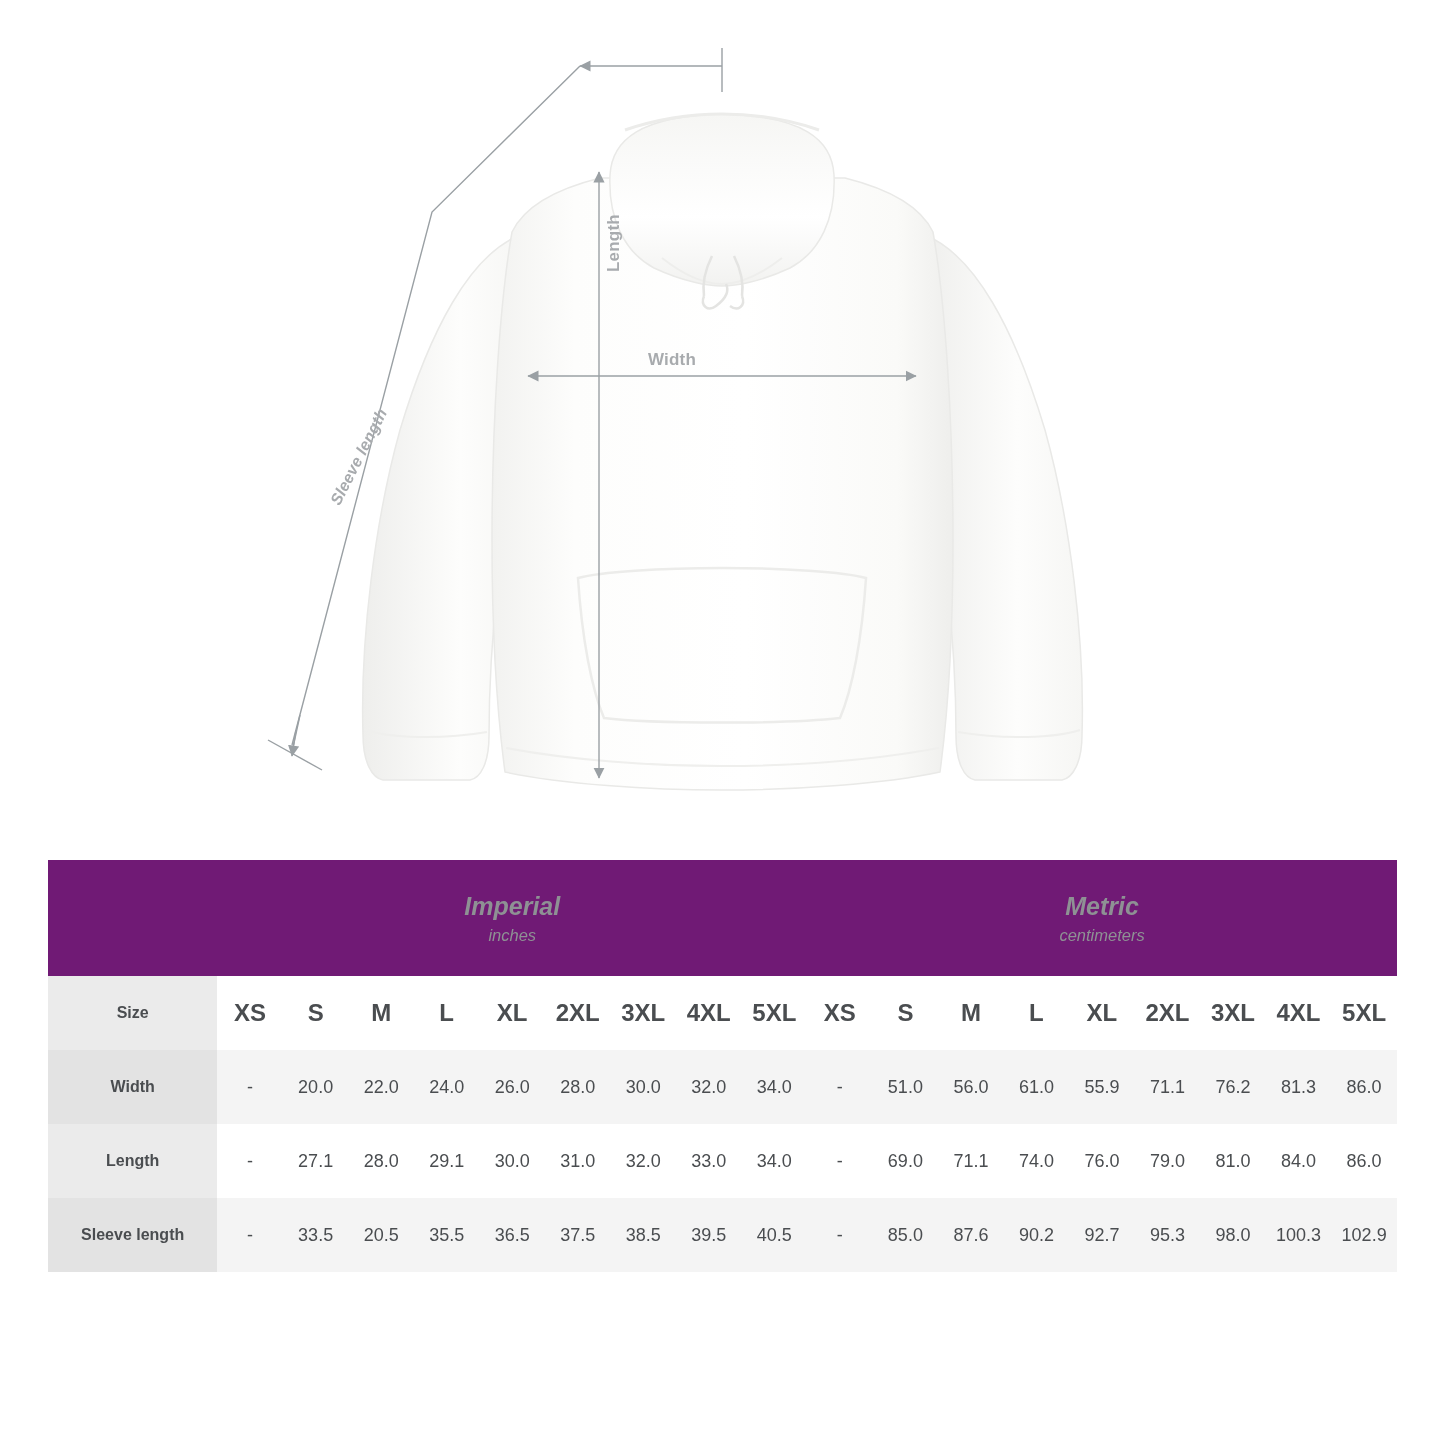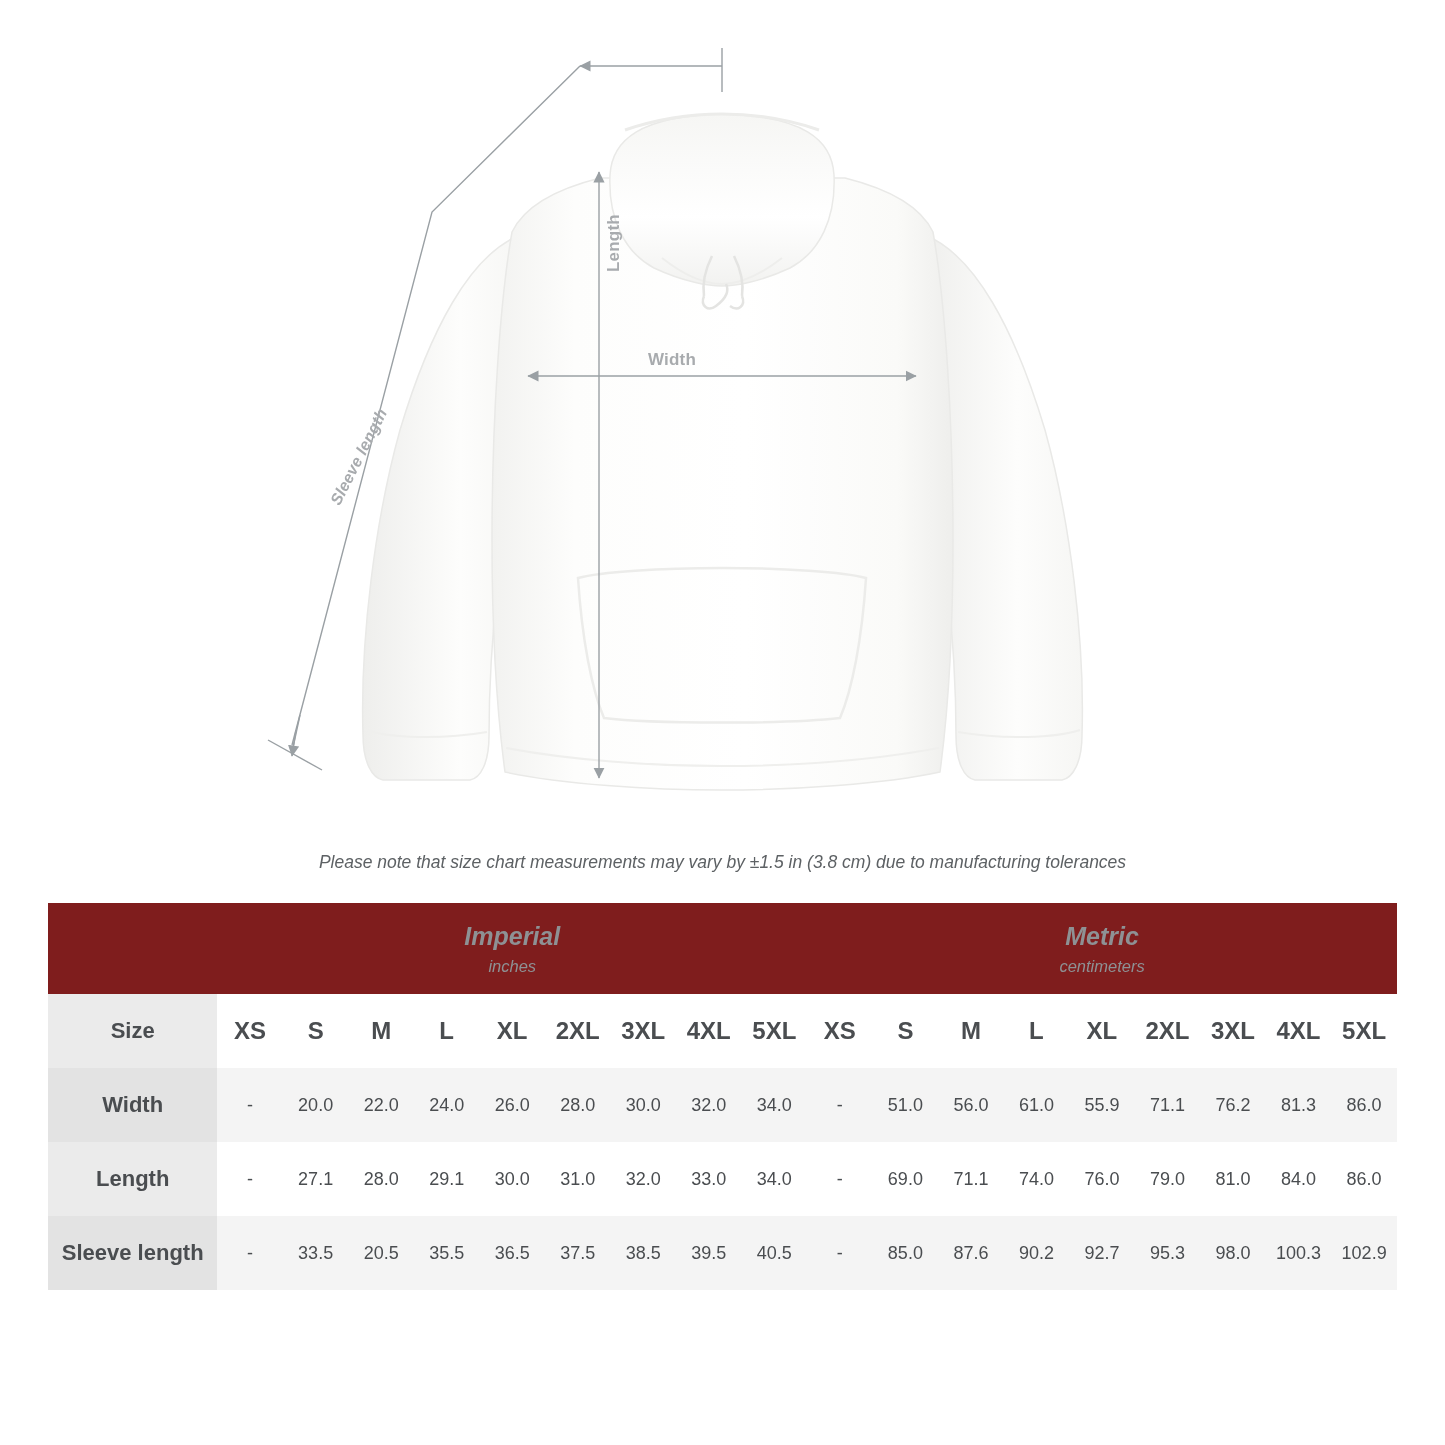--- a/index.html
+++ b/index.html
@@ -88,22 +88,22 @@
     width: 1349px;
     table-layout: fixed;
   }
   table.size-table td,
   table.size-table th {
     border: 0;
     padding: 0;
   }
 
   .unit-head {
-    background: #7f1d1d;
-    height: 91px;
+    background: #701a75;
+    height: 116px;
     text-align: center;
     vertical-align: middle;
   }
   .unit-head .unit-name {
     font-size: 25px;
     font-style: italic;
     font-weight: bold;
     color: #8e9194;
     line-height: 1.25;
   }
@@ -112,21 +112,21 @@
     font-style: italic;
     color: #8e9194;
     margin-top: 4px;
   }
 
   .row-head {
     background: #ebebeb;
     text-align: center;
     vertical-align: middle;
     font-weight: bold;
-    font-size: 22px;
+    font-size: 16px;
     color: #4a4d50;
     height: 74px;
   }
   tr.band-alt .row-head { background: #e3e3e3; }
 
   td.cell {
     text-align: center;
     vertical-align: middle;
     font-size: 18px;
     color: #4a4d50;
@@ -237,21 +237,20 @@
         <line x1="722" y1="48" x2="722" y2="92"></line>
       </g>
     </svg>
 
     <div class="dim-label width-label">Width</div>
     <div class="dim-label length-label">Length</div>
     <div class="dim-label sleeve-label">Sleeve length</div>
   </div>
 
   <div class="title-block">
-    <div class="chart-note">Please note that size chart measurements may vary by ±1.5 in (3.8 cm) due to manufacturing tolerances</div>
   </div>
 
   <div class="table-wrap">
     <table class="size-table">
       <colgroup>
         <col class="col-label">
         <col class="col-size">
           <col class="col-size">
           <col class="col-size">
           <col class="col-size">

